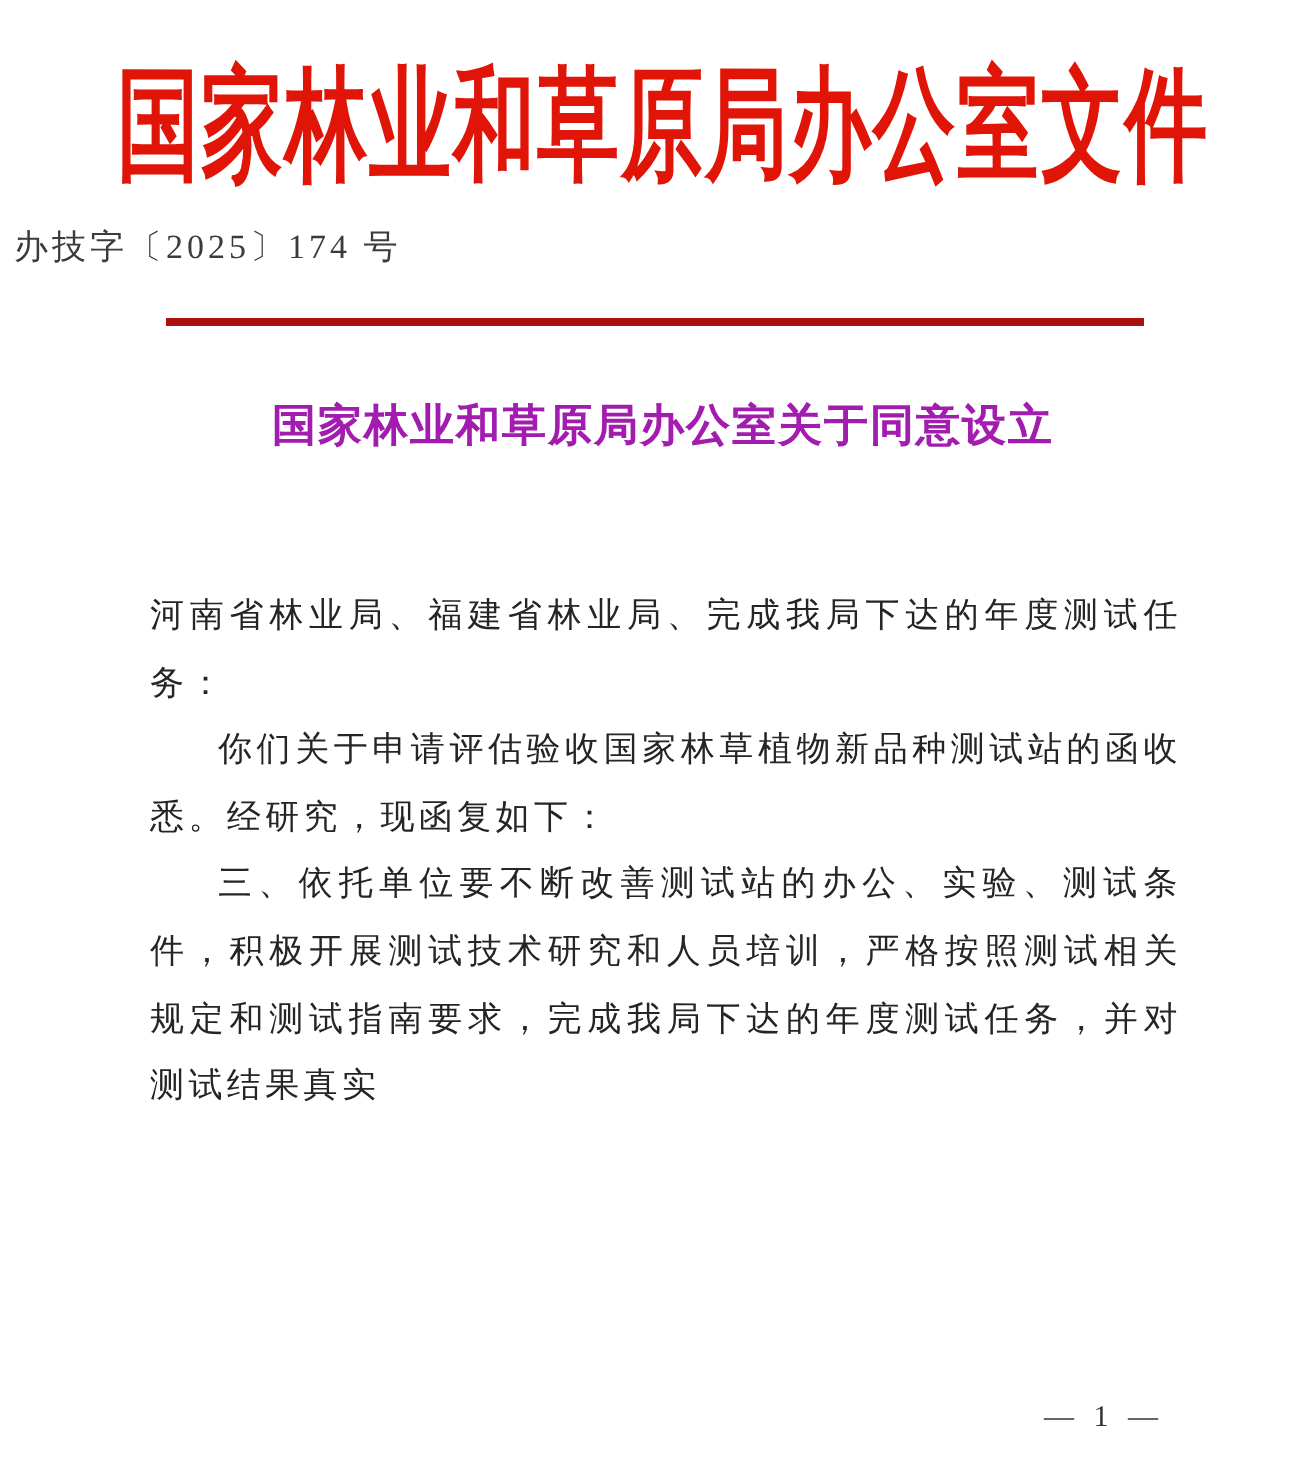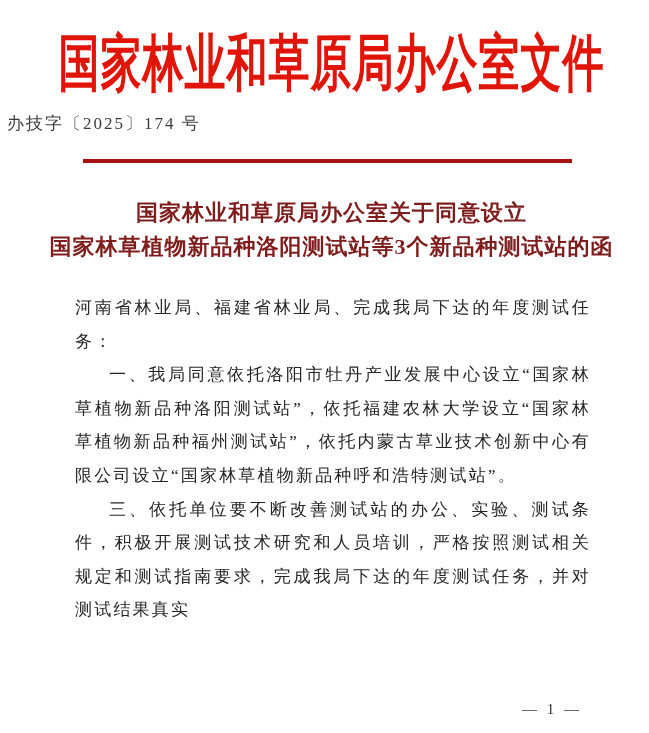--- a/index.html
+++ b/index.html
@@ -49,21 +49,21 @@
   .doc-title {
     position: absolute;
     top: 196px;
     left: 30px;
     right: 30px;
     text-align: center;
     font-weight: bold;
     font-size: 22px;
     line-height: 34px;
     letter-spacing: 1px;
-    color: #7f1d1d;
+    color: #a21caf;
   }
   .body-text {
     position: absolute;
     top: 291px;
     left: 68px;
     width: 516px;
     font-size: 17px;
     line-height: 33.6px;
     letter-spacing: 2.2px;
     text-align: justify;
@@ -92,24 +92,23 @@
 <div class="page">
 
   <div class="letterhead-title" style="color: rgb(224, 21, 8);">国家林业和草原局办公室文件</div>
 
   <div class="doc-number">办技字〔2025〕174 号</div>
 
   <div class="red-divider-line" style="background: rgb(169, 18, 14);"></div>
 
   <div class="doc-title">
     <div>国家林业和草原局办公室关于同意设立</div>
-    <div>国家林草植物新品种洛阳测试站等3个新品种测试站的函</div>
   </div>
 
   <div class="body-text">
     <p class="no-indent">河南省林业局、福建省林业局、完成我局下达的年度测试任务：</p>
-    <p>一、我局同意依托洛阳市牡丹产业发展中心设立“国家林草植物新品种洛阳测试站”，依托福建农林大学设立“国家林草植物新品种福州测试站”，依托内蒙古草业技术创新中心有限公司设立“国家林草植物新品种呼和浩特测试站”。</p>
+    <p>你们关于申请评估验收国家林草植物新品种测试站的函收悉。经研究，现函复如下：</p>
     <p>三、依托单位要不断改善测试站的办公、实验、测试条件，积极开展测试技术研究和人员培训，严格按照测试相关规定和测试指南要求，完成我局下达的年度测试任务，并对测试结果真实</p>
   </div>
 
   <div class="page-number">— 1 —</div>
 
 </div>
 
 </body></html>

